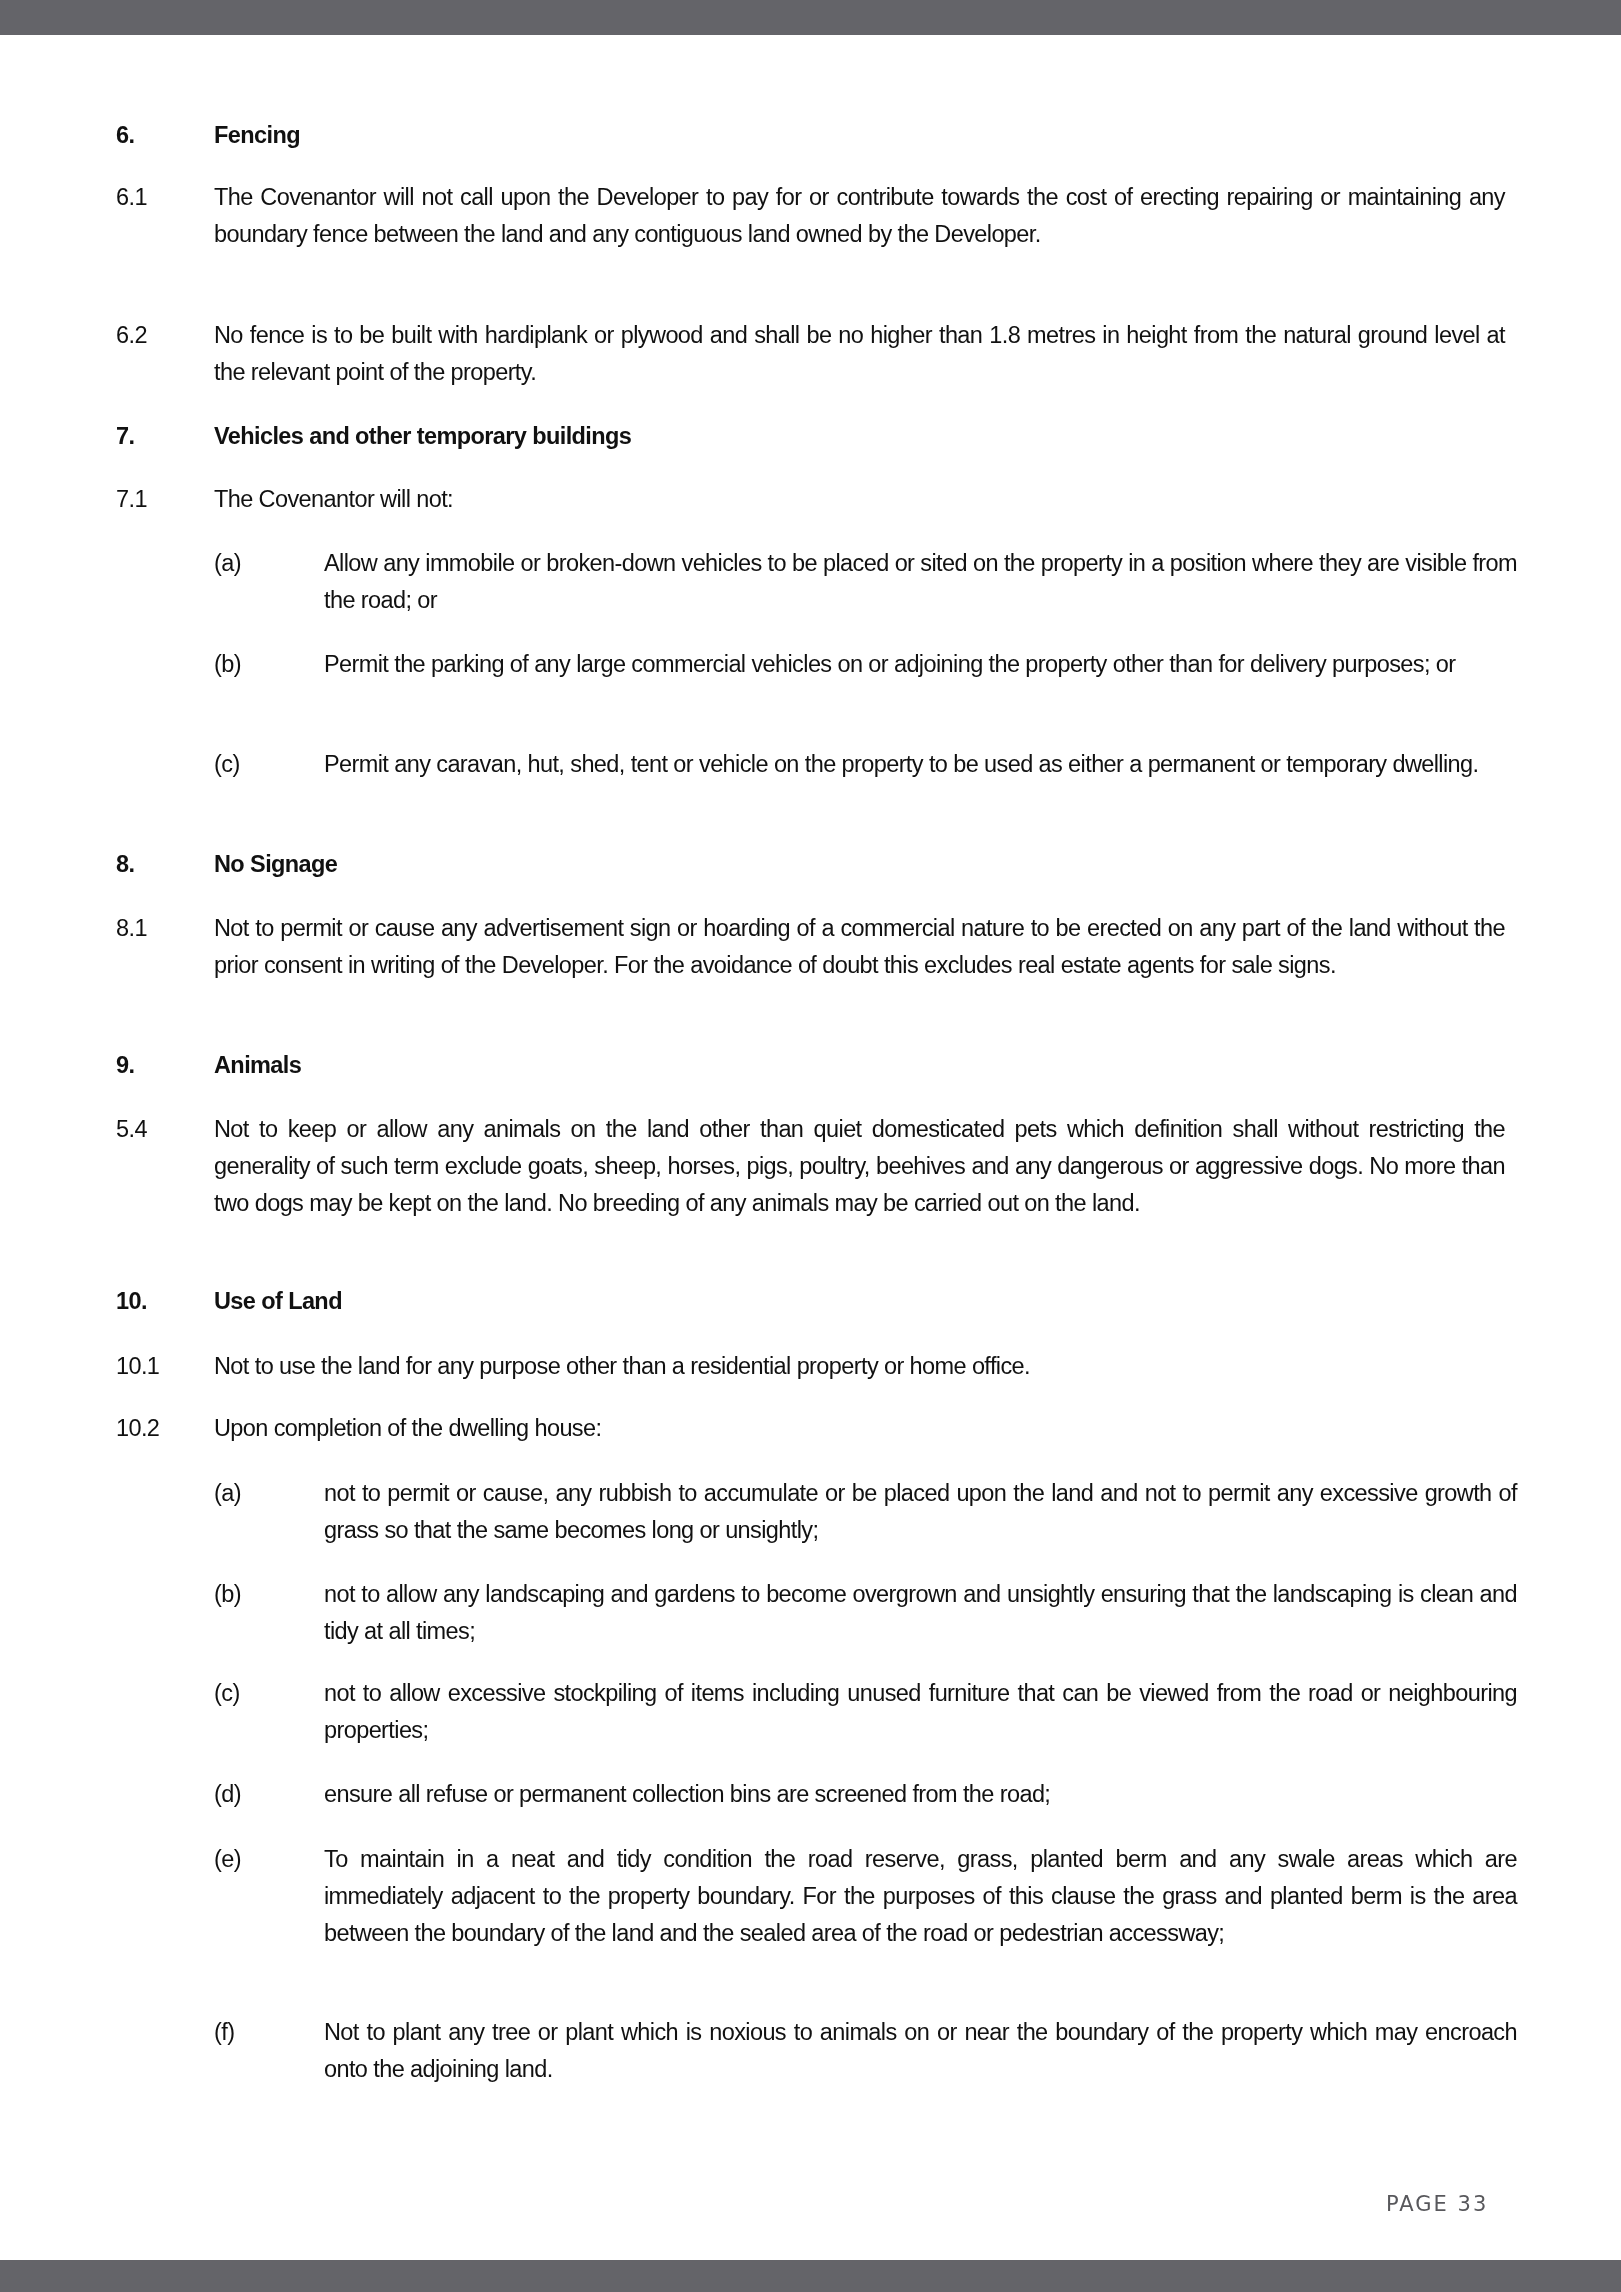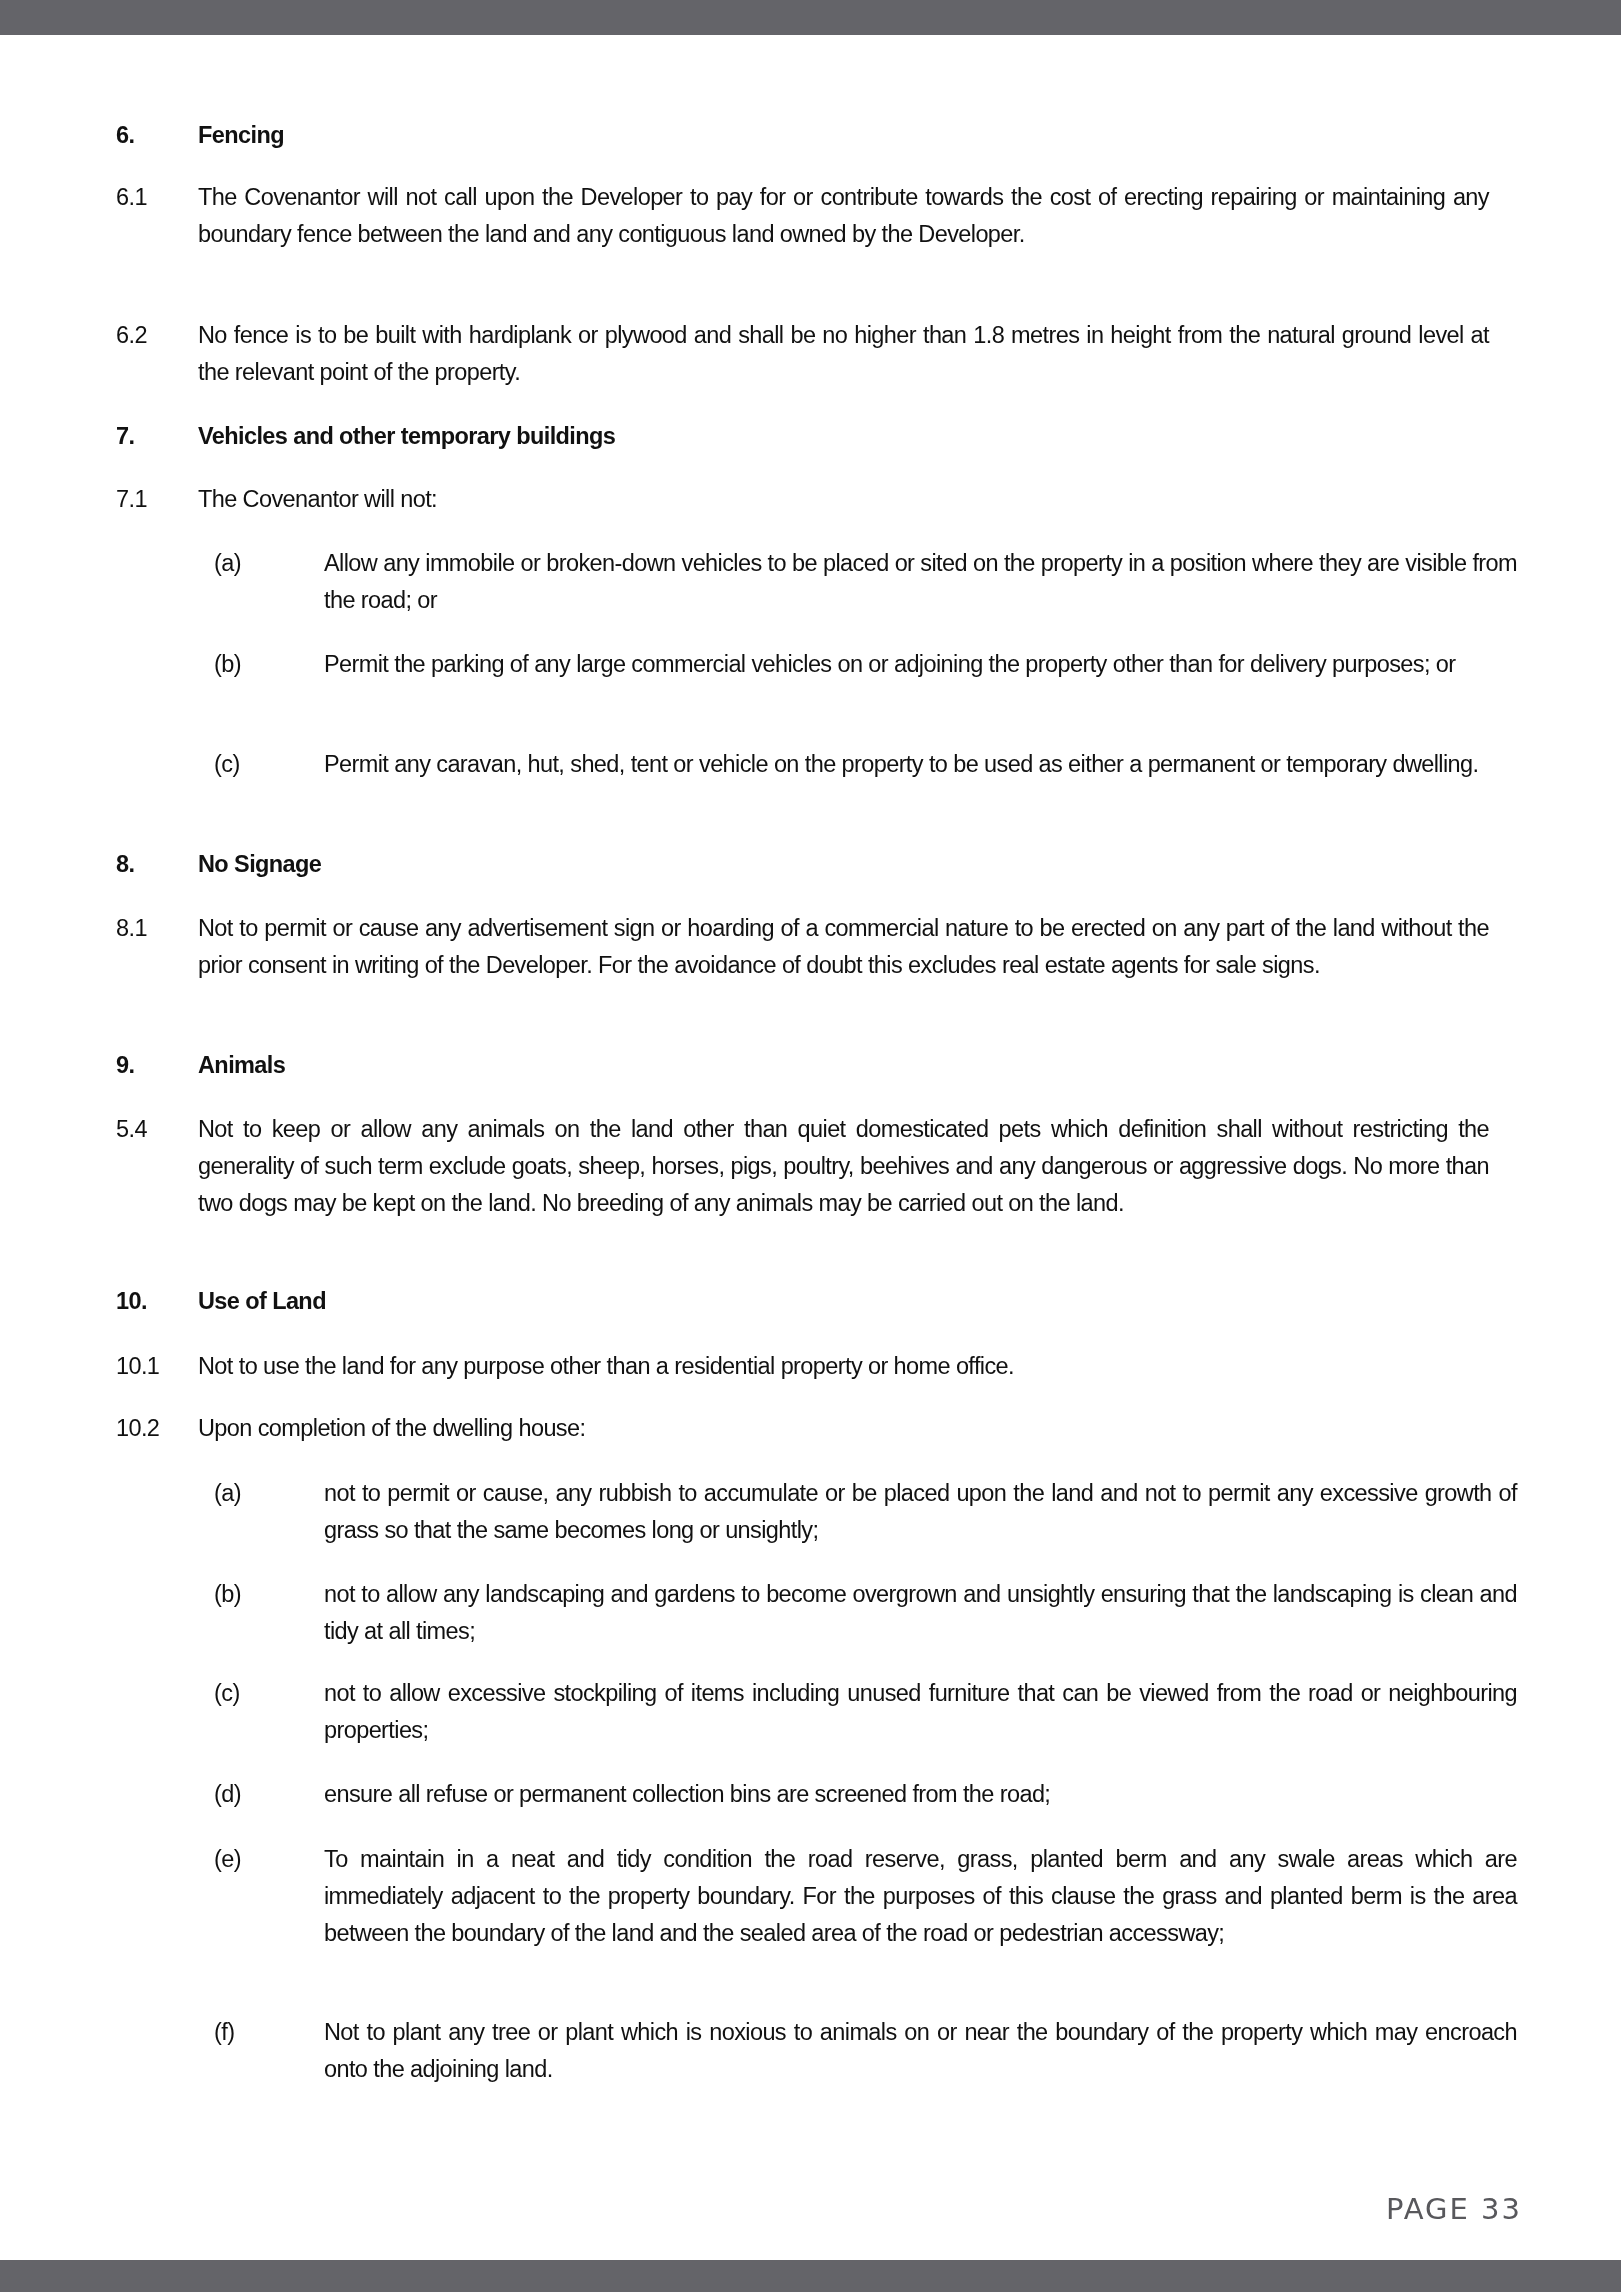--- a/index.html
+++ b/index.html
@@ -3,26 +3,26 @@
 <meta charset="utf-8">
 <style>
   html, body { margin: 0; padding: 0; }
   body { width: 1621px; height: 2293px; position: relative; background: #ffffff; overflow: hidden;
          font-family: "Liberation Sans", sans-serif; color: #111111; }
   .bar { position: absolute; left: 0; width: 1621px; background: #646469; }
   .bar.top { top: 0; height: 35px; }
   .bar.bottom { top: 2260px; height: 32px; }
   .blk { position: absolute; font-size: 23.5px; line-height: 37px; letter-spacing: -0.6px; word-spacing: 0px; }
   .num { position: absolute; left: 116px; }
-  .txt { position: absolute; left: 198px; width: 1291px; text-align: justify; }
+  .txt { position: absolute; left: 214px; width: 1291px; text-align: justify; }
   .sublbl { position: absolute; left: 214px; }
   .subtxt { position: absolute; left: 324px; width: 1193px; text-align: justify; }
   .head { font-weight: bold; }
   .last-left { text-align-last: left; }
-  .page-num { position: absolute; left: 1386px; top: 2192px; font-size: 29px; color: #58585c; letter-spacing: 2px;
+  .page-num { position: absolute; left: 1386px; top: 2192px; font-size: 21px; color: #58585c; letter-spacing: 2px;
               font-family: "DejaVu Sans", sans-serif; font-weight: normal; }
 </style>
 </head>
 <body>
 
 <div class="bar top"></div>
 
 <div class="blk" style="top:117px">
   <span class="num head">6.</span>
   <span class="txt head">Fencing</span>

